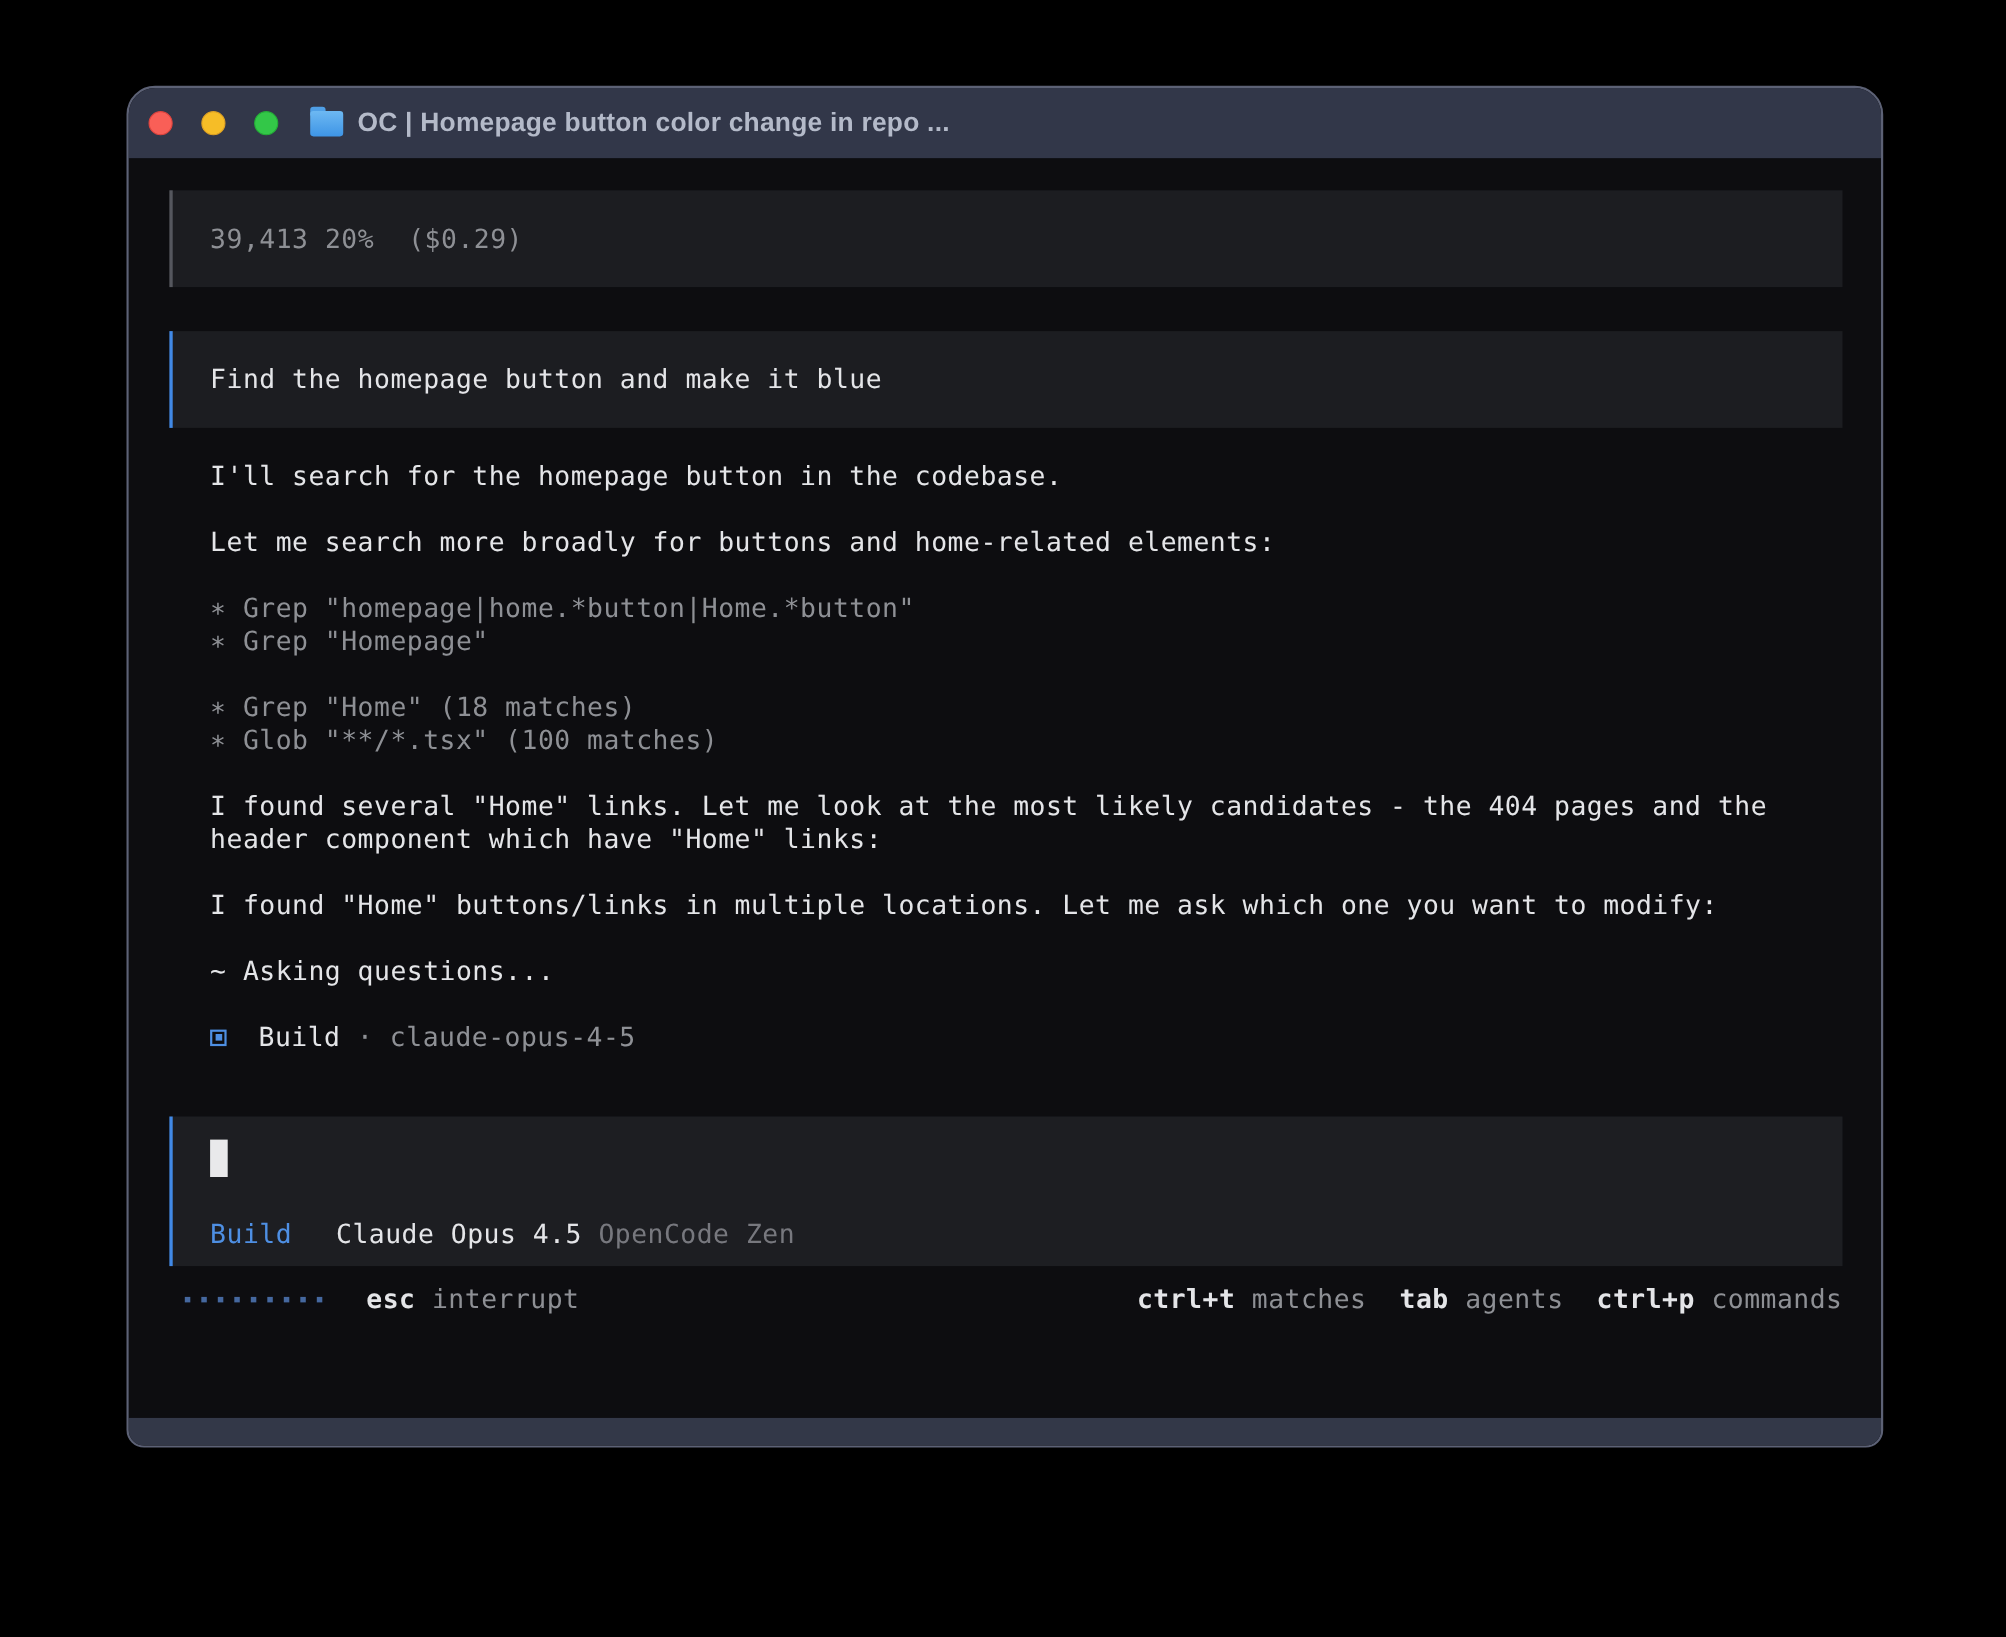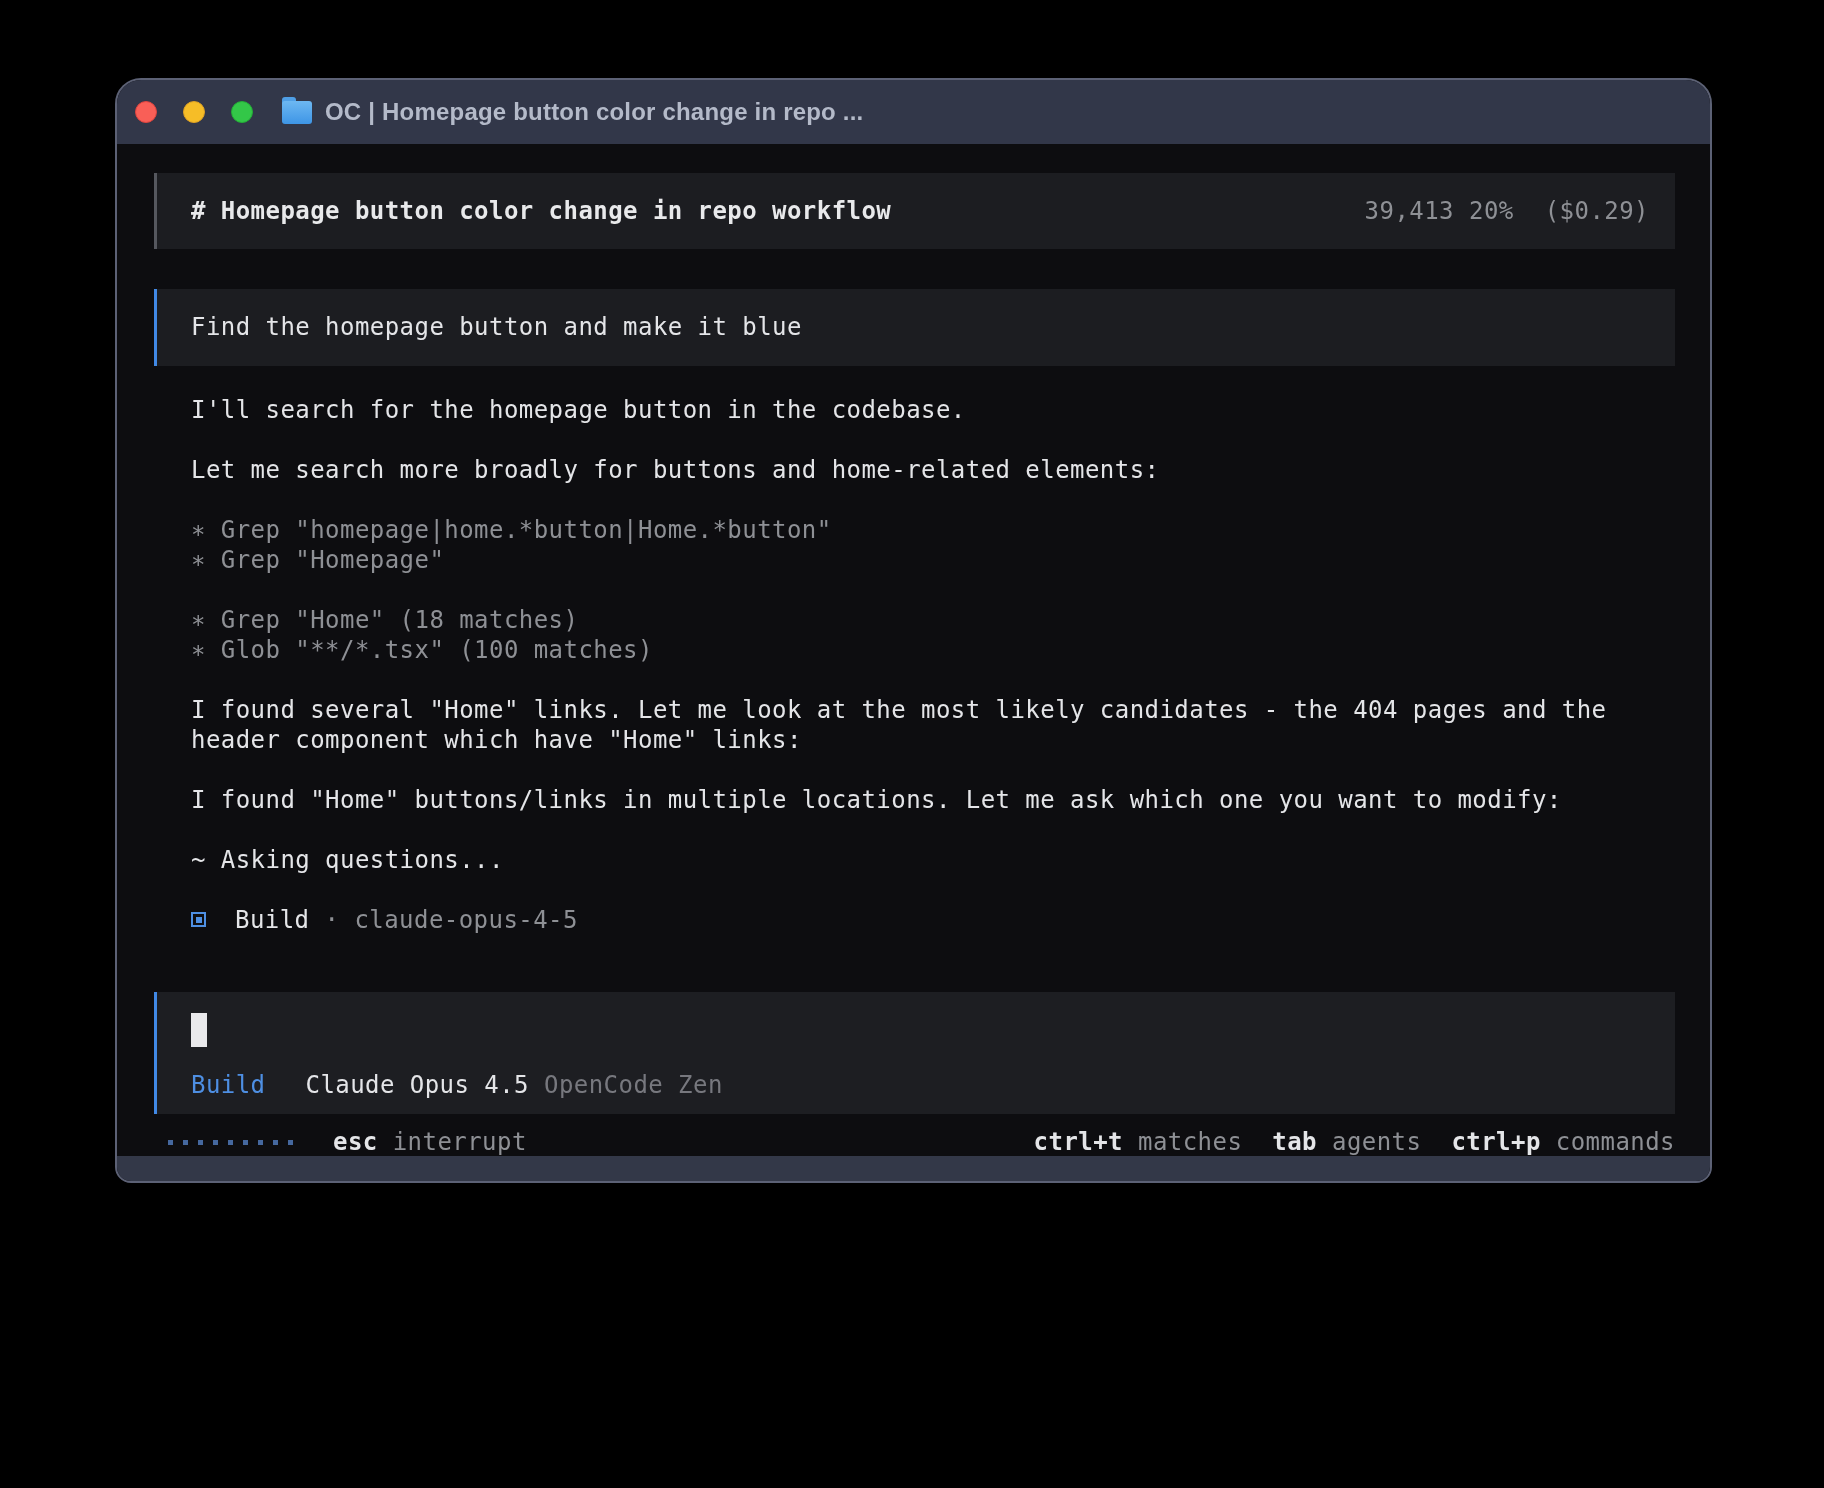--- a/index.html
+++ b/index.html
@@ -1,20 +1,20 @@
 <!DOCTYPE html>
 <html><head>
 <meta charset="utf-8">
 <style>
   * { margin: 0; padding: 0; box-sizing: border-box; }
   html, body { width: 1824px; height: 1488px; background: #000000; overflow: hidden; }
   body { font-family: "DejaVu Sans Mono", monospace; }
 
   .window {
-    position: absolute; left: 115px; top: 78px; width: 1597px; height: 1105px;
+    position: absolute; left: 115px; top: 78px; width: 1597px; height: 1238px;
     border-radius: 26px 26px 16px 16px;
     background: #0d0d10;
     border: 2px solid #5c6175;
     box-shadow: 0 30px 70px rgba(0,0,0,0.8);
     overflow: hidden;
     display: flex; flex-direction: column;
   }
 
   
   .titlebar {
@@ -139,21 +139,20 @@
     <div class="folder-icon">
       <div class="tab"></div>
         <div class="body"></div>
     </div>
     <div class="title">OC | Homepage button color change in repo ...</div>
   </div>
 
   <div class="term">
 
     <div class="block session-header">
-      <div class="stitle"># Homepage button color change in repo workflow</div>
       <div class="stats">
         <span>39,413</span>
         <span class="pair">
           <span>20%</span>
           <span>($0.29)</span>
         </span>
       </div>
     </div>
 
     <div class="block user-msg">

